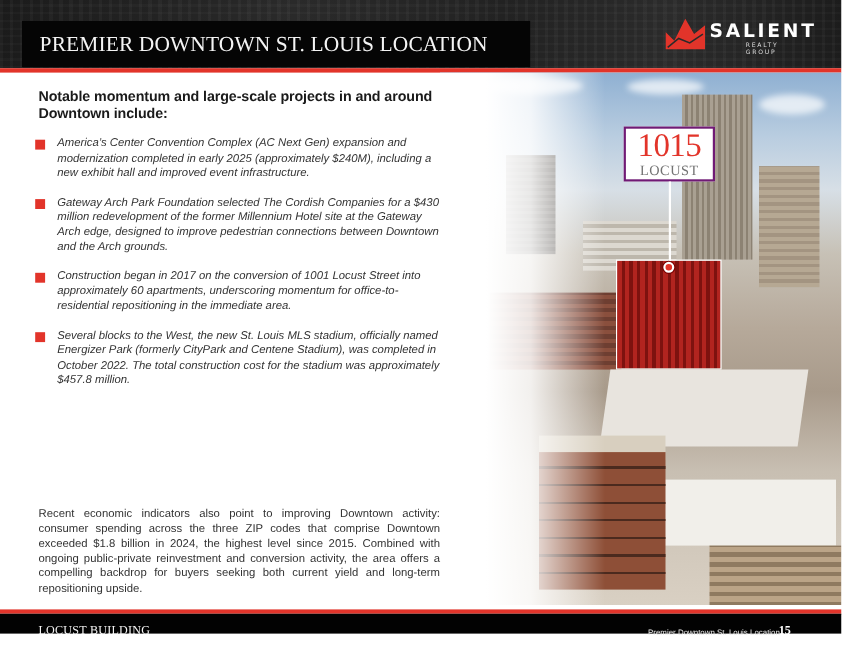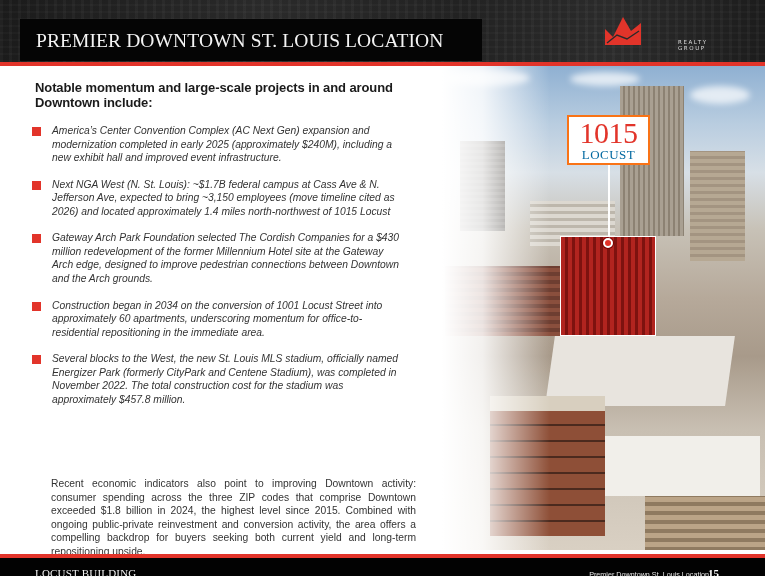--- a/index.html
+++ b/index.html
@@ -82,48 +82,48 @@
     background: repeating-linear-gradient(0deg, #bba487 0 5px, #8f7a60 5px 9px);
   }
   .snowroof { left: 200px; top: 370px; width: 160px; height: 60px; background: #f1efea; }
   .photo-fade {
     position: absolute; left: 0; top: 0; width: 150px; height: 100%;
     background: linear-gradient(90deg, #fff 0%, #fff 28%, rgba(255,255,255,0.85) 55%, rgba(255,255,255,0) 100%);
   }
 
   .callout {
     position: absolute; left: 567px; top: 115px; width: 83px; height: 50px;
-    background: #fff; border: 2px solid #f97316; text-align: center;
+    background: #fff; border: 2px solid #701a75; text-align: center;
   }
   .callout-num {
     font-family: "Liberation Serif", "DejaVu Serif", serif; font-size: 30px; line-height: 30px;
     color: #e2342a; margin-top: 1px; letter-spacing: -0.5px;
   }
   .callout-word {
     font-family: "Liberation Serif", "DejaVu Serif", serif; font-size: 13px; line-height: 14px;
-    color: #0369a1; letter-spacing: 0.5px;
+    color: #737373; letter-spacing: 0.5px;
   }
   .callout-line { position: absolute; left: 608px; top: 165px; width: 1.5px; height: 76px; background: #fff; }
   .callout-dot {
     position: absolute; left: 603px; top: 238px; width: 10px; height: 10px; border-radius: 50%;
     background: #e2342a; border: 2px solid #fff; box-shadow: 0 0 0 1px #700;
   }
 
   
   .content { position: absolute; left: 35px; top: 80px; width: 365px; }
   .lead { font-size: 13px; font-weight: bold; color: #1a1a1a; letter-spacing: -0.1px; }
   .bullets { list-style: none; margin-top: 14px; font-style: italic; }
   .bullet { position: relative; padding-left: 17px; margin-bottom: 13.2px; }
   .bullet-square {
     position: absolute; left: -3px; top: 3px; width: 9px; height: 9px; background: #e2342a;
   }
   .bullet-text { font-size: 10.3px; line-height: 13.5px; color: #333; display: block; width: 352px; }
   .summary {
-    position: absolute; left: 51px; top: 461px; width: 365px;
-    font-size: 10.3px; line-height: 13.5px; color: #333; text-align: justify; margin-top: 16px;
+    position: absolute; left: 35px; top: 461px; width: 365px;
+    font-size: 10.3px; line-height: 13.5px; color: #333; text-align: justify;
   }
 
   
   .footer-rule { position: absolute; left: 0; top: 554px; width: 765px; height: 3.5px; background: #e2342a; }
   .footer-line-gray { position: absolute; left: 0; top: 557.5px; width: 765px; height: 1px; background: #888; }
   .footer { position: absolute; left: 0; top: 558px; width: 765px; height: 18px; background: #020202; }
   .footer-left {
     position: absolute; left: 35px; top: 9px;
     font-family: "Liberation Serif", "DejaVu Serif", serif; font-size: 11px; color: #f2f2f2; letter-spacing: 0.2px;
   }
@@ -139,20 +139,21 @@
 <body>
 
 <div class="header">
   <div class="title-band"></div>
   <div class="page-title">PREMIER DOWNTOWN ST. LOUIS LOCATION</div>
   <div class="logo">
     <svg class="logo-mark" width="36" height="28" viewBox="0 0 36 28">
       <polygon points="0,28 0,12 8,20 18,0 26,14 36,6 36,28" fill="#e2342a"></polygon>
       <polyline points="2,26 12,18 22,22 34,14" fill="none" stroke="#2a2a2a" stroke-width="1.4"></polyline>
     </svg>
+    <div class="logo-name">SALIENT</div>
     <div class="logo-sub">REALTY GROUP</div>
   </div>
 </div>
 <div class="header-rule"></div>
 
 <div class="photo">
   <div class="sky-cloud" style="left:40px;top:4px;width:90px;height:16px;"></div>
   <div class="sky-cloud" style="left:170px;top:6px;width:70px;height:14px;"></div>
   <div class="sky-cloud" style="left:290px;top:20px;width:60px;height:18px;"></div>
   <div class="bldg tower-left"></div>
@@ -178,33 +179,29 @@
 
 <div class="content">
   <div class="lead">Notable momentum and large-scale projects in and around Downtown include:</div>
   <ul class="bullets">
     <li class="bullet">
       <span class="bullet-square"></span>
       <span class="bullet-text">America’s Center Convention Complex (AC Next Gen) expansion and modernization completed in early 2025 (approximately $240M), including a new exhibit hall and improved event infrastructure.</span>
     </li>
     <li class="bullet">
       <span class="bullet-square"></span>
-      <span class="bullet-text">Next NGA West (N. St. Louis): ~$1.7B federal campus at Cass Ave &amp; N. Jefferson Ave, expected to bring ~3,150 employees (move timeline cited as 2026) and located approximately 1.4 miles north-northwest of 1015 Locust</span>
-    </li>
-    <li class="bullet">
-      <span class="bullet-square"></span>
       <span class="bullet-text">Gateway Arch Park Foundation selected The Cordish Companies for a $430 million redevelopment of the former Millennium Hotel site at the Gateway Arch edge, designed to improve pedestrian connections between Downtown and the Arch grounds.</span>
     </li>
     <li class="bullet">
       <span class="bullet-square"></span>
-      <span class="bullet-text">Construction began in 2034 on the conversion of 1001 Locust Street into approximately 60 apartments, underscoring momentum for office-to-residential repositioning in the immediate area.</span>
-    </li>
-    <li class="bullet">
-      <span class="bullet-square"></span>
-      <span class="bullet-text">Several blocks to the West, the new St. Louis MLS stadium, officially named Energizer Park (formerly CityPark and Centene Stadium), was completed in November 2022. The total construction cost for the stadium was approximately $457.8 million.</span>
+      <span class="bullet-text">Construction began in 2017 on the conversion of 1001 Locust Street into approximately 60 apartments, underscoring momentum for office-to-residential repositioning in the immediate area.</span>
+    </li>
+    <li class="bullet">
+      <span class="bullet-square"></span>
+      <span class="bullet-text">Several blocks to the West, the new St. Louis MLS stadium, officially named Energizer Park (formerly CityPark and Centene Stadium), was completed in October 2022. The total construction cost for the stadium was approximately $457.8 million.</span>
     </li>
   </ul>
 </div>
 <div class="summary">Recent economic indicators also point to improving Downtown activity: consumer spending across the three ZIP codes that comprise Downtown exceeded $1.8 billion in 2024, the highest level since 2015. Combined with ongoing public-private reinvestment and conversion activity, the area offers a compelling backdrop for buyers seeking both current yield and long-term repositioning upside.</div>
 
 <div class="footer-rule"></div>
 <div class="footer-line-gray"></div>
 <div class="footer">
   <div class="footer-left">LOCUST BUILDING</div>
   <div class="footer-right">Premier Downtown St. Louis Location</div>

